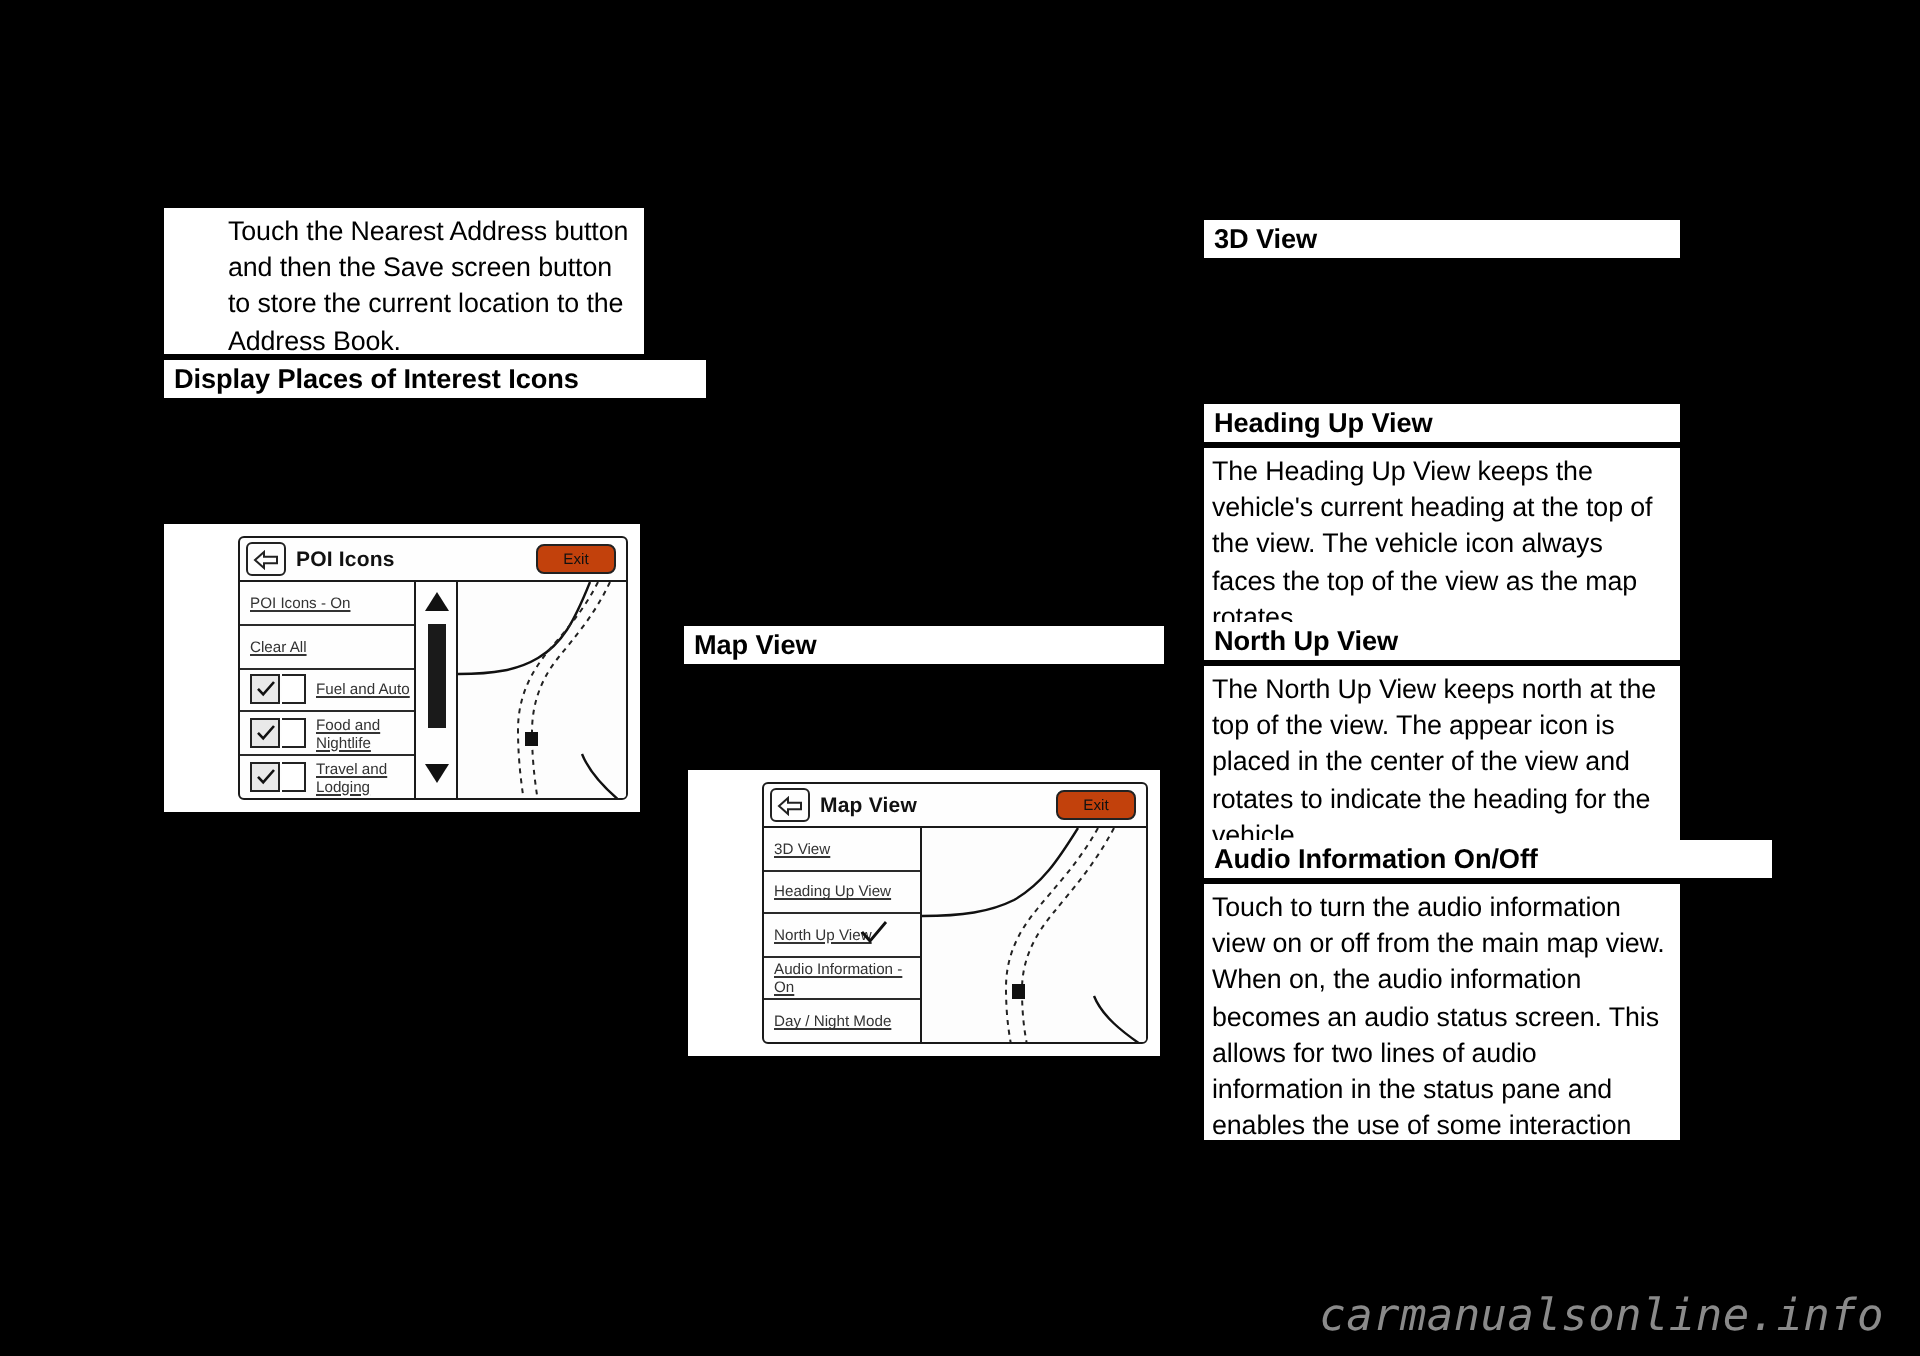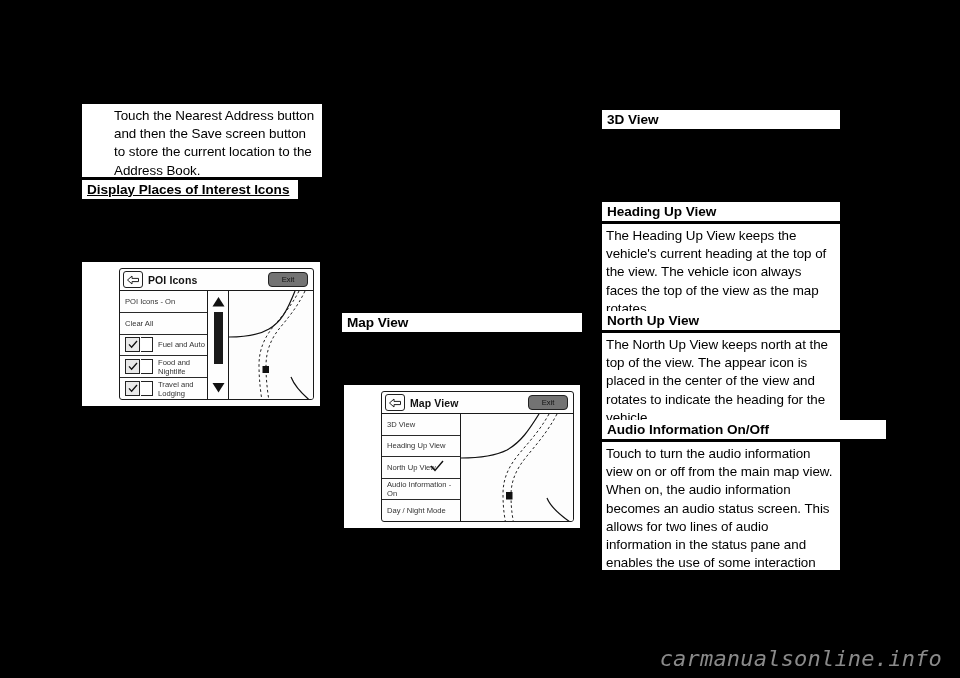--- a/index.html
+++ b/index.html
@@ -99,21 +99,21 @@
     top: 3px;
     width: 38px;
     height: 13px;
     border: 1.1px solid #222;
     border-radius: 4px;
     font-size: 7.6px;
     color: #111;
     display: flex;
     align-items: center;
     justify-content: center;
-    background: #737373;
+    background: #c2410c;
   }
   .nav-body {
     flex: 1 1 auto;
     display: flex;
     border-top: 1.1px solid #1a1a1a;
     min-height: 0;
   }
   .nav-list {
     flex: 1 1 auto;
     display: flex;
@@ -123,20 +123,21 @@
   .nav-row {
     flex: 1 1 0;
     border-bottom: 1.1px solid #2a2a2a;
     display: flex;
     align-items: center;
     padding-left: 5px;
     font-size: 7.6px;
     color: #333;
     position: relative;
     min-height: 0;
+    text-decoration: underline;
   }
   .nav-row:last-child { border-bottom: none; }
   .cbox {
     width: 13px;
     height: 13px;
     border: 1.2px solid #222;
     margin-right: 1px;
     flex: 0 0 auto;
     display: flex;
     align-items: center;
@@ -205,21 +206,21 @@
 </style>
 </head>
 <body>
 
 <div class="page">
 
   <div class="block body-block" style="left:82px; top:104px; width:240px; height:73px;padding-left:32px;">
     <p>Touch the Nearest Address button and then the Save screen button to store the current location to the Address Book.</p>
   </div>
 
-  <div class="block head-block" style="left:82px; top:180px; width:216px; height:19px;text-decoration:underline;">
+  <div class="block head-block" style="left:82px; top:180px; width:271px; height:19px;">
     <span>Display Places of Interest Icons</span>
   </div>
 
   <div class="screenshot" style="left:82px; top:262px; width:238px; height:144px;">
     <div class="nav-ui">
 
       <div class="nav-header">
         <div class="back-icon">
           <svg width="14" height="10" viewBox="0 0 14 10">
             <path d="M6 1 L1.5 5 L6 9 L6 6.6 L12.5 6.6 L12.5 3.4 L6 3.4 Z" fill="none" stroke="#222" stroke-width="1"></path>

